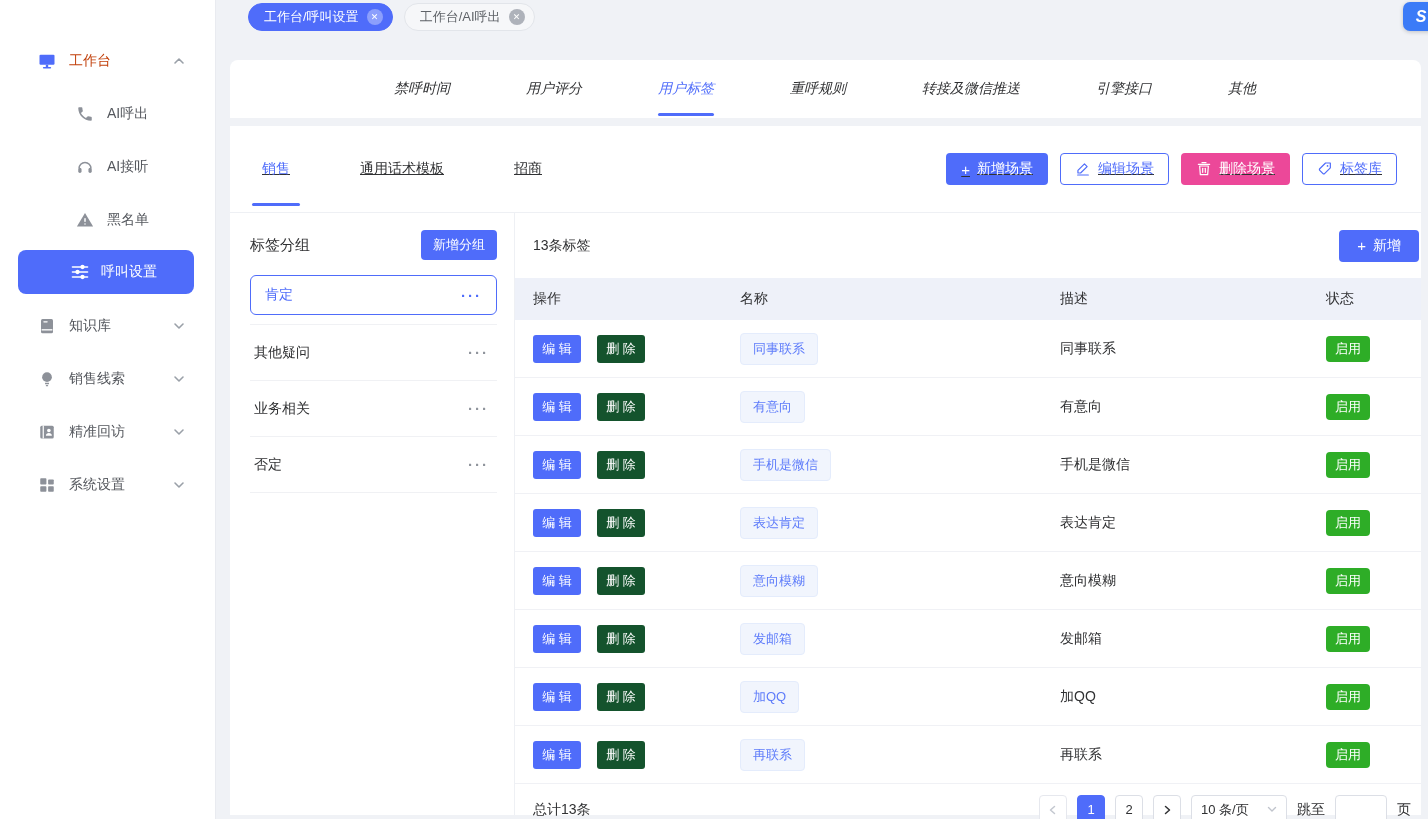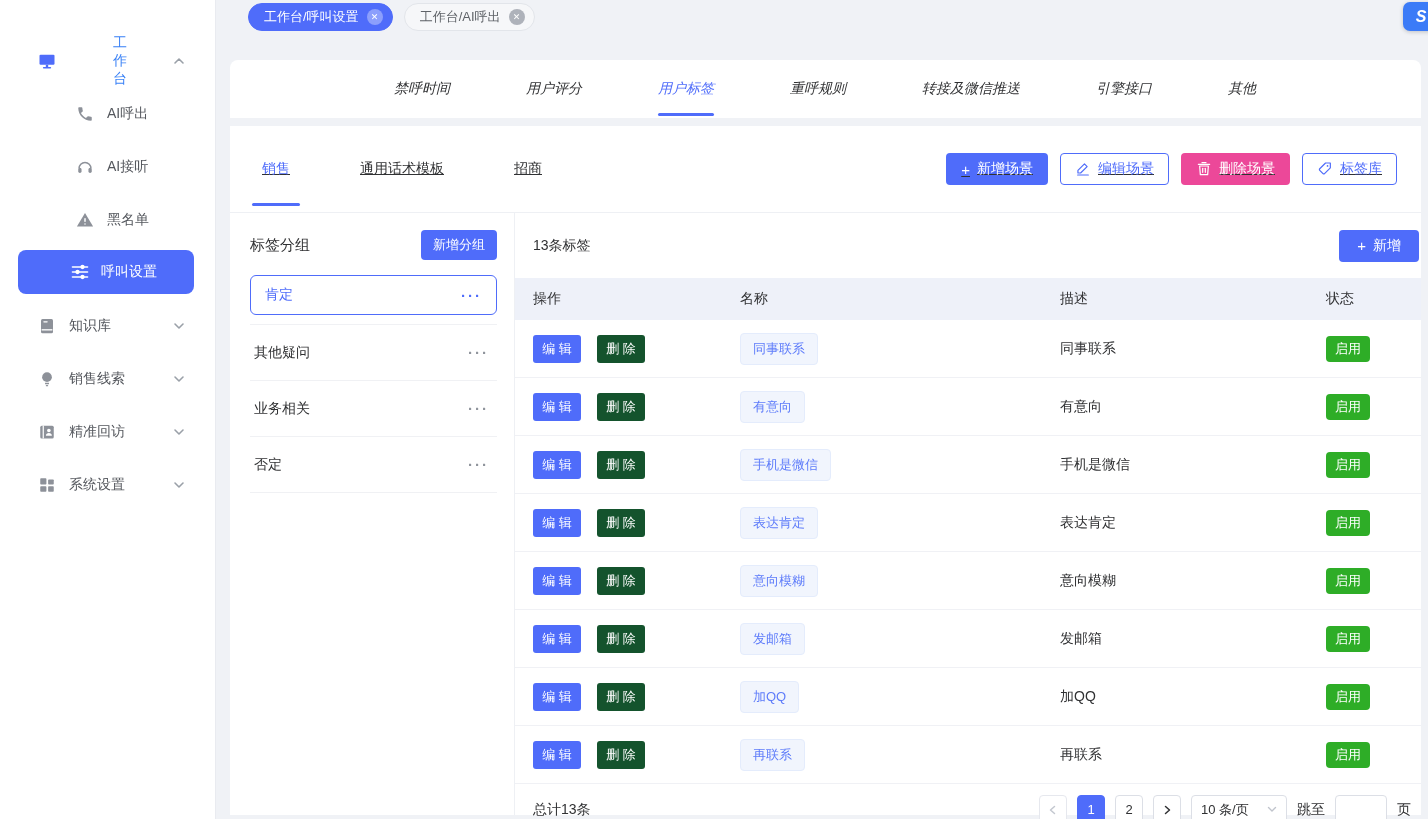--- a/index.html
+++ b/index.html
@@ -10,21 +10,21 @@
   }
   
   .sidebar { position:absolute; left:0; top:0; bottom:0; width:216px; background:#fff;
              border-right:1px solid #e9ebf0; z-index:5; }
   .nav { padding-top:34px; }
   .nav-row { height:53px; display:flex; align-items:center; color:#54575d; cursor:pointer; }
   .nav-group { padding:0 30px 0 38px; }
   .nav-sub   { padding:0 30px 0 76px; }
   .nav-row .ico { width:18px; height:18px; margin-right:13px; flex:none; display:flex; }
   .nav-row .chev { margin-left:auto; display:flex; }
-  .nav-row.blue, .nav-row.blue .lbl { color:#3b82f6;gap:44px; }
+  .nav-row.blue, .nav-row.blue .lbl { color:#c2410c; }
   .nav-pill { height:44px; margin:4px 21px 5px 18px; padding:0 0 0 52px; border-radius:8px;
               background:#4f6cfa; color:#fff; display:flex; align-items:center; }
   .nav-pill .ico { width:20px; height:20px; margin-right:11px; display:flex; }
   svg.icn { width:100%; height:100%; }
   .g { fill:#8d9199; } .gst { stroke:#8d9199; fill:none; }
   .b { fill:#4f6cfa; } .w { fill:#fff; }
   
   .main { margin-left:216px; height:100%; padding:0 7px 0 14px; display:flex; flex-direction:column; }
   
   .chipbar { height:60px; display:flex; align-items:flex-start; padding:3px 0 0 18px; gap:11px; }

